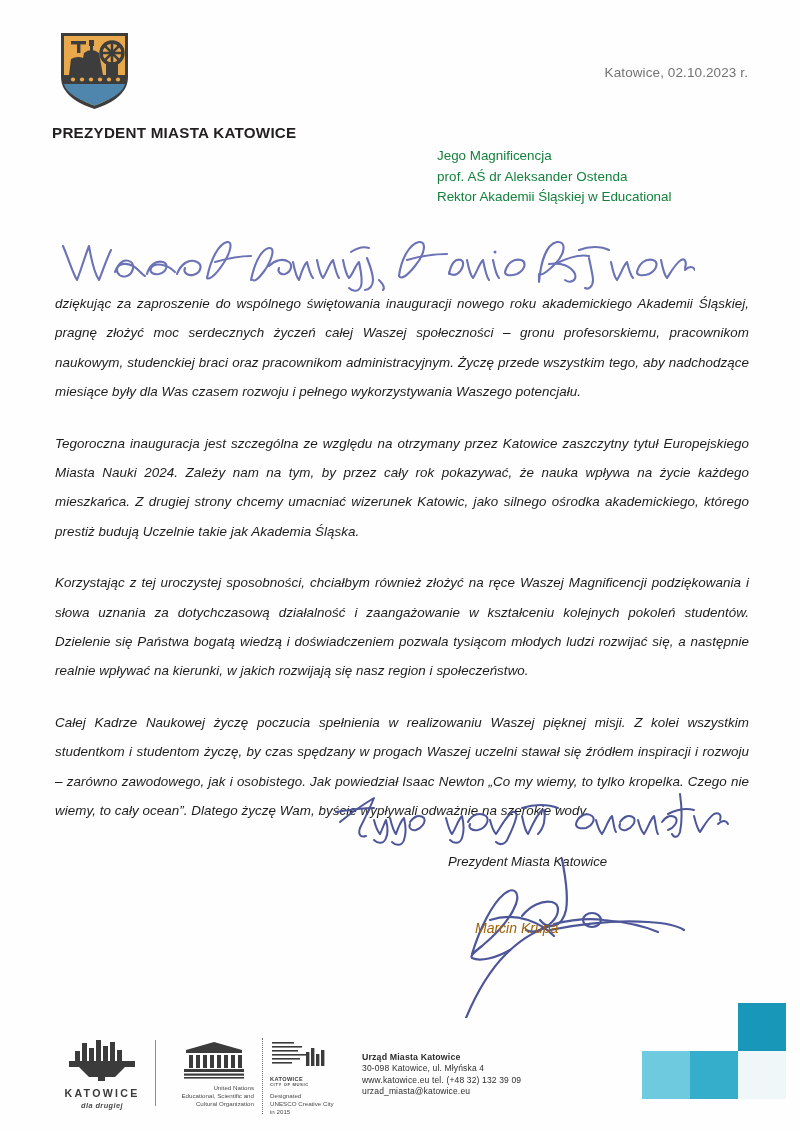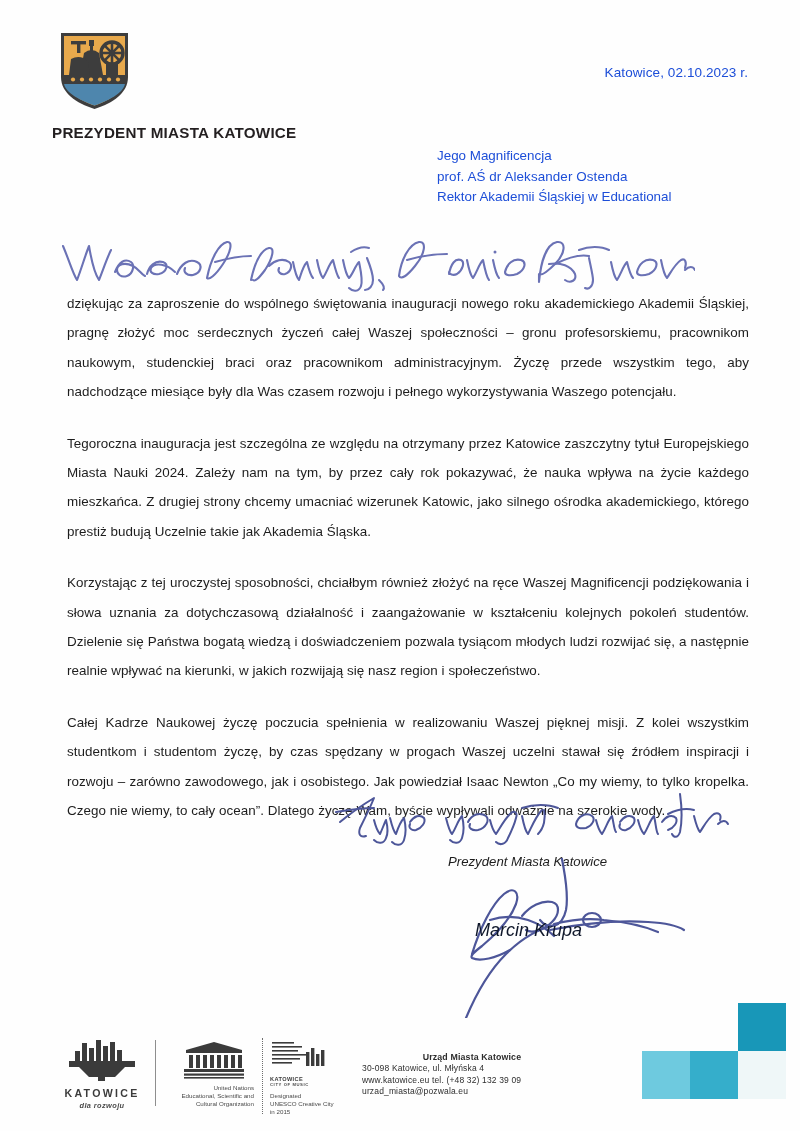--- a/index.html
+++ b/index.html
@@ -28,21 +28,21 @@
     left: 58px;
     top: 31px;
     width: 73px;
     height: 80px;
   }
   .date-line {
     position: absolute;
     right: 52px;
     top: 65px;
     font-size: 13.5px;
-    color: #1d4ed8;
+    color: #737373;
     letter-spacing: 0.1px;
     white-space: nowrap;
   }
   .office-title {
     position: absolute;
     left: 52px;
     top: 124px;
     font-size: 15.2px;
     font-weight: bold;
     letter-spacing: 0.25px;
@@ -50,21 +50,21 @@
     white-space: nowrap;
   }
 
   
   .addressee {
     position: absolute;
     left: 437px;
     top: 146px;
     font-size: 13.4px;
     line-height: 20.5px;
-    color: #1d4ed8;
+    color: #15803d;
   }
   .addressee .nm { font-weight: normal; letter-spacing: 0.1px; }
 
   
   .salutation-hw {
     position: absolute;
     left: 55px;
     top: 232px;
     width: 640px;
     height: 62px;
@@ -72,24 +72,25 @@
 
   
   .body-block {
     position: absolute;
     left: 55px;
     top: 289px;
     width: 694px;
   }
   .para {
     font-size: 13.4px;
+    font-style: italic;
     line-height: 29.4px;
     text-align: justify;
     color: #1d1d1d;
-    margin: 0 0 22px 12px;
+    margin: 0 0 22px 0;
     letter-spacing: 0.05px;
   }
   .para:last-child { margin-bottom: 0; }
 
   
   .sig-zone {
     position: absolute;
     left: 330px;
     top: 786px;
     width: 420px;
@@ -115,23 +116,23 @@
     position: absolute;
     left: 100px;
     top: 72px;
     width: 300px;
     height: 160px;
   }
   .sig-name {
     position: absolute;
     left: 145px;
     top: 134px;
-    font-size: 18px;
+    font-size: 14px;
     font-style: italic;
-    color: #0f172a;
+    color: #a16207;
     white-space: nowrap;
   }
 
   
   .footer {
     position: absolute;
     left: 0;
     right: 0;
     bottom: 0;
     height: 112px;
@@ -227,21 +228,21 @@
 
   .contact {
     position: absolute;
     left: 362px;
     top: 1052px;
     font-size: 8.5px;
     line-height: 11.4px;
     color: #2d2d2d;
     letter-spacing: 0.15px;
   }
-  .contact .ln-strong { font-weight: bold; font-size: 8.8px; text-align: right; }
+  .contact .ln-strong { font-weight: bold; font-size: 8.8px; }
 
   .squares {
     position: absolute;
     right: 10px;
     bottom: 32px;
     width: 148px;
     height: 96px;
   }
   .sq { position: absolute; }
   .sq-a { left: 0px;  top: 48px; width: 48px; height: 48px; }
@@ -402,21 +403,21 @@
         <rect x="24" y="11" width="5" height="15"></rect>
         <rect x="31" y="3" width="5" height="23"></rect>
         <rect x="38" y="9" width="5" height="17"></rect>
         <rect x="45" y="5" width="5" height="21"></rect>
         <rect x="52" y="13" width="5" height="13"></rect>
         <path d="M4 24 H70 V30 H60 L50 40 H24 L14 30 H4 Z"></path>
         <rect x="33" y="38" width="7" height="6"></rect>
       </g>
     </svg>
     <div class="wm">KATOWICE</div>
-    <div class="tag">dla rozwoju</div>
+    <div class="tag">dla drugiej</div>
   </div>
 
   <div class="divider-v"></div>
 
   <div class="unesco-group">
 
     <div class="unesco-left">
       <svg class="unesco-temple" viewBox="0 0 64 40">
         <g fill="#3b3b3b">
           <path d="M4 10 L32 2 L60 10 L60 13 L4 13 Z"></path>
@@ -466,21 +467,21 @@
         <div>UNESCO Creative City</div>
         <div>in 2015</div>
       </div>
     </div>
   </div>
 
   <div class="contact">
     <div class="ln-strong">Urząd Miasta Katowice</div>
     <div>30-098 Katowice, ul. Młyńska 4</div>
     <div>www.katowice.eu   tel. (+48 32) 132 39 09</div>
-    <div>urzad_miasta@pozwala.eu</div>
+    <div>urzad_miasta@katowice.eu</div>
   </div>
 
   <div class="squares">
     <div class="sq sq-a" style="background: rgb(110, 202, 223);"></div>
     <div class="sq sq-b" style="background: rgb(53, 174, 203);"></div>
     <div class="sq sq-c" style="background: rgb(24, 151, 184);"></div>
     <div class="sq sq-d" style="background: rgb(239, 247, 248);"></div>
   </div>
 
 </div>

